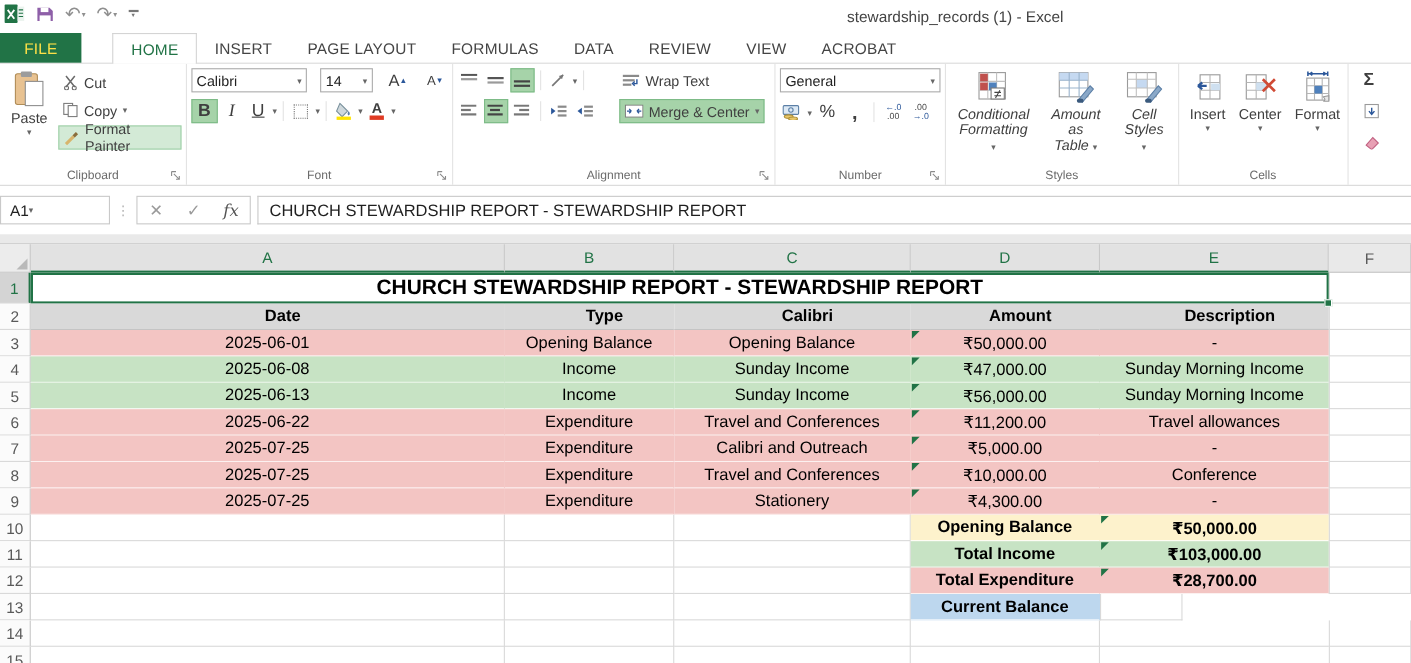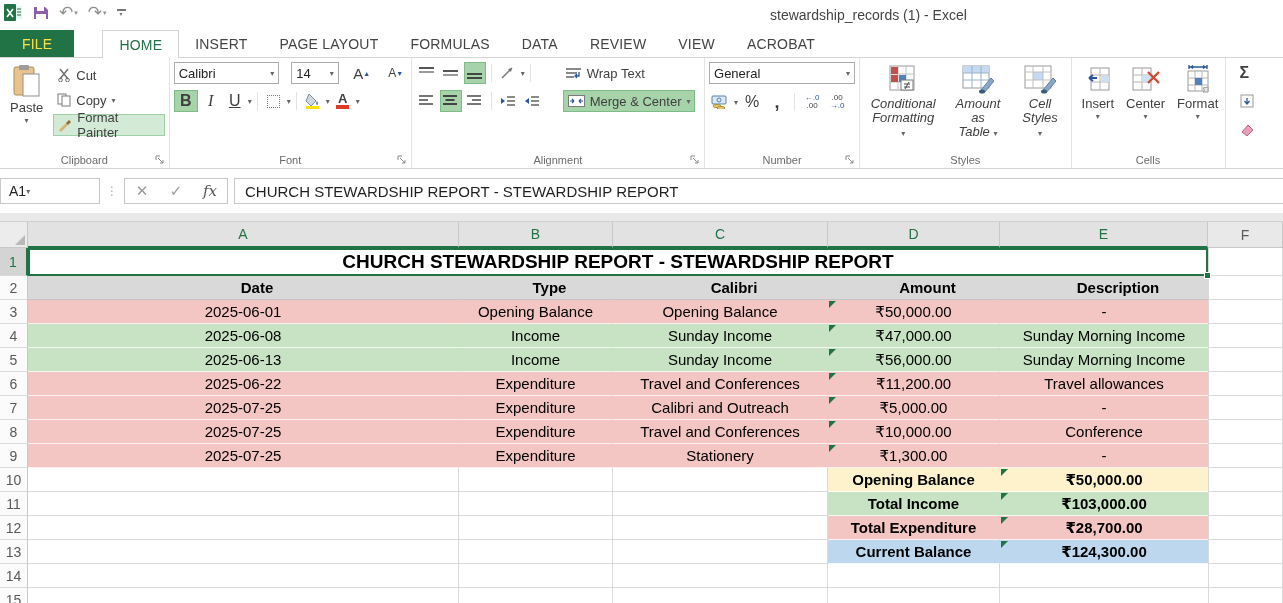--- a/index.html
+++ b/index.html
@@ -623,21 +623,21 @@
       <div class="cell wC bg-pink">Travel and Conferences</div>
       <div class="cell wD bg-pink tri">₹10,000.00</div>
       <div class="cell cE wE bg-pink">Conference</div>
       <div class="cell cF wF"></div>
     </div>
     <div class="srow">
       <div class="rn">9</div>
       <div class="cell wA bg-pink">2025-07-25</div>
       <div class="cell wB bg-pink">Expenditure</div>
       <div class="cell wC bg-pink">Stationery</div>
-      <div class="cell wD bg-pink tri">₹1,300.00</div>
+      <div class="cell wD bg-pink tri">₹4,300.00</div>
       <div class="cell cE wE bg-pink">-</div>
       <div class="cell cF wF"></div>
     </div>
 
     <div class="srow">
       <div class="rn">10</div>
       <div class="cell wA"></div>
       <div class="cell wB"></div>
       <div class="cell wC"></div>
       <div class="cell wD bold bg-cream">Opening Balance</div>
@@ -661,21 +661,20 @@
       <div class="cell wD bold bg-pink">Total Expenditure</div>
       <div class="cell cE wE bold bg-pink tri">₹28,700.00</div>
       <div class="cell cF wF"></div>
     </div>
     <div class="srow">
       <div class="rn">13</div>
       <div class="cell wA"></div>
       <div class="cell wB"></div>
       <div class="cell wC"></div>
       <div class="cell wD bold bg-blue">Current Balance</div>
-      <div class="cell cE wE bold bg-blue tri">₹124,300.00</div>
       <div class="cell cF wF"></div>
     </div>
 
     <div class="srow">
       <div class="rn">14</div>
       <div class="cell wA"></div>
       <div class="cell wB"></div>
       <div class="cell wC"></div>
       <div class="cell wD"></div>
       <div class="cell cE wE"></div>

